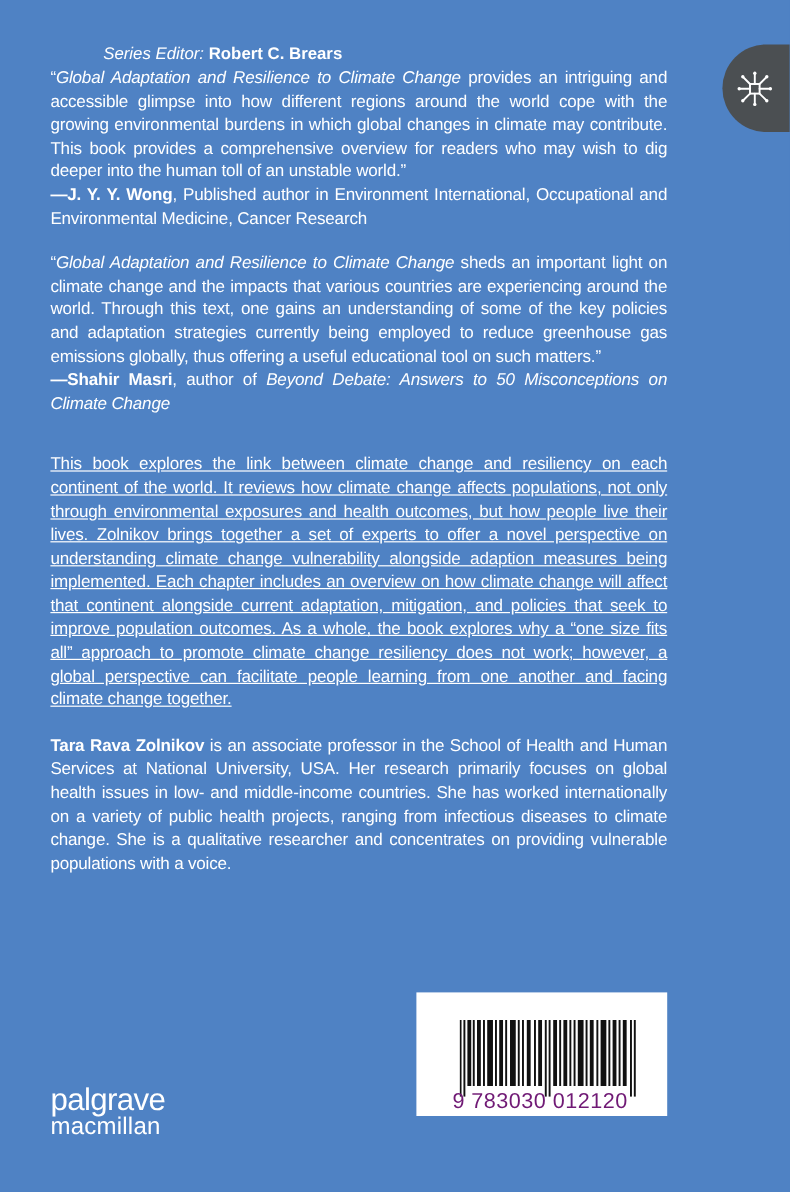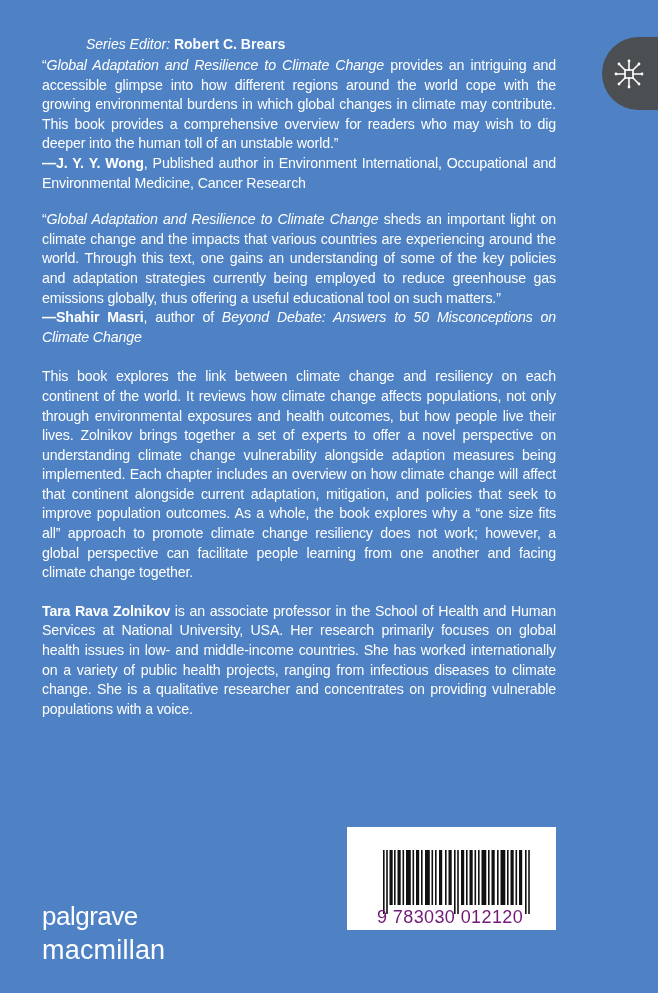--- a/index.html
+++ b/index.html
@@ -19,21 +19,21 @@
   }
   .series-editor { font-size: 14px; line-height: 20px; margin-left: 44px; }
   .series-editor .lbl { font-style: italic; }
   .series-editor .name { font-weight: bold; }
   p {
     margin: 0; font-size: 14.2px; line-height: 19.6px;
     text-align: justify; letter-spacing: -0.15px;
   }
   .q1 { margin-top: 2px; }
   .q2 { margin-top: 17px; }
-  .blurb { margin-top: 20px; }
+  .blurb { margin-top: 31px; text-decoration: underline; }
   .bio { margin-top: 19px; }
   .it { font-style: italic; }
   .b { font-weight: bold; }
 
   .tab {
     position: absolute; right: 0; top: 37px;
     width: 56px; height: 73px;
     background: #4b4f52;
     border-radius: 37px 0 0 37px;
   }
@@ -58,21 +58,21 @@
   }
   .url-bar {
     background: #4b4f52; height: 25px; line-height: 25px;
     text-align: center; font-size: 14px; color: #fff;
   }
 
   .logo {
     position: absolute; left: 42px; top: 905px; line-height: 22px;
   }
   .logo .l1 { font-size: 26px; letter-spacing: -0.5px; }
-  .logo .l2 { font-size: 27px; letter-spacing: 0.2px; margin-top: 12px; }
+  .logo .l2 { font-size: 20px; letter-spacing: 0.2px; margin-top: 1px; }
 </style>
 </head>
 <body>
 
 <div class="tab">
   <svg width="30" height="30" viewBox="0 0 30 30">
     <g stroke="#ffffff" stroke-width="1.6" fill="none" stroke-linecap="round">
       <rect x="11" y="11" width="8" height="8"></rect>
       <line x1="15" y1="11" x2="15" y2="2"></line>
       <line x1="15" y1="19" x2="15" y2="28"></line>

